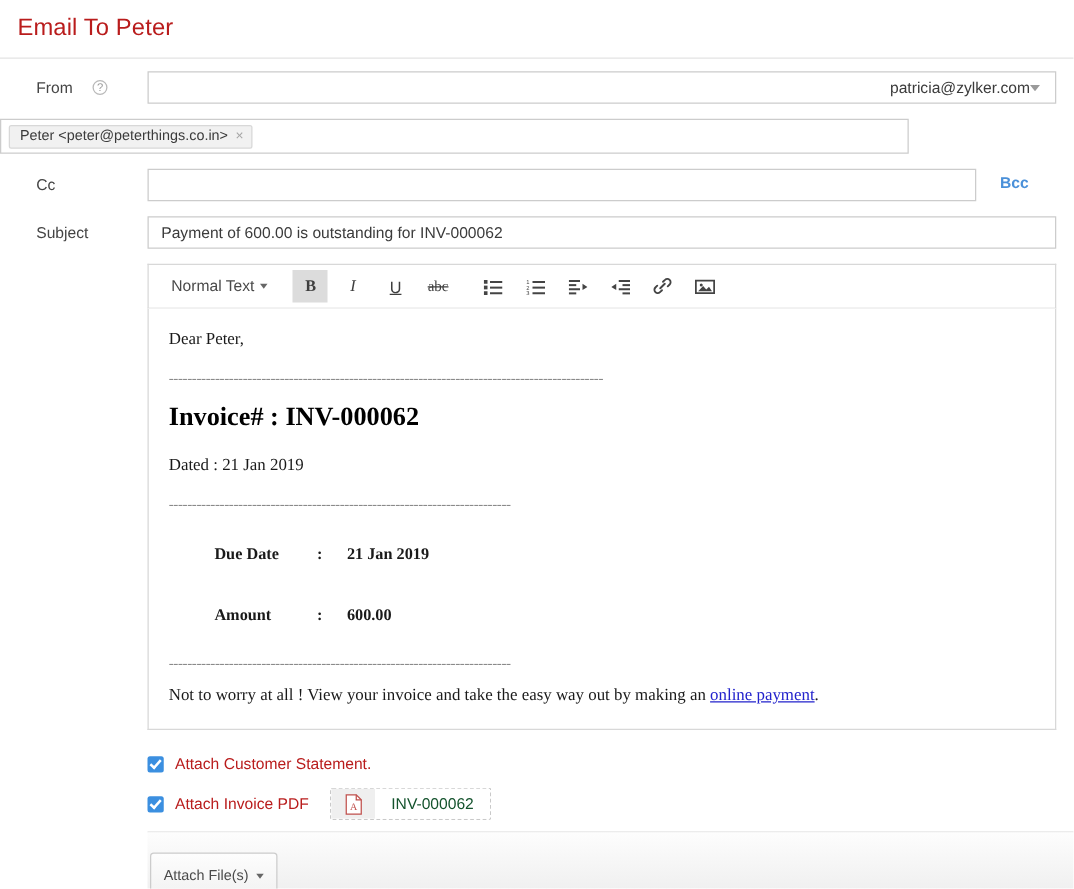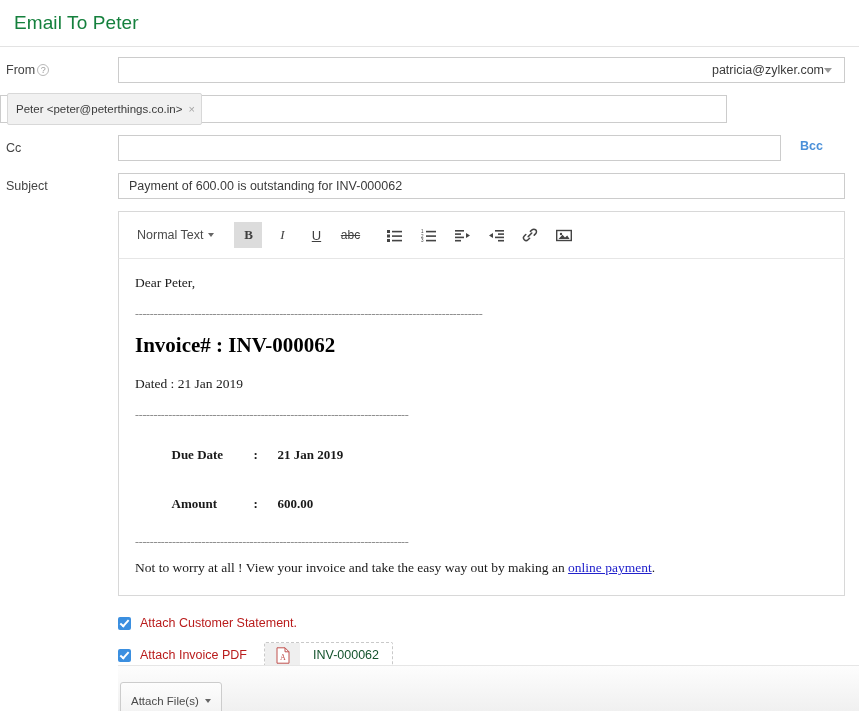--- a/index.html
+++ b/index.html
@@ -14,35 +14,35 @@
 
   
   .page-header {
     height: 47px;
     border-bottom: 1px solid #e3e3e3;
     display: flex; align-items: center;
     padding-left: 14px;
   }
   .page-title {
     font-size: 19px;
-    color: #15803d;
+    color: #b91c1c;
     font-weight: 400;
     letter-spacing: .1px;
   }
 
   
   .form-area { padding-top: 10px; }
   .row { display: flex; align-items: flex-start; margin-bottom: 12px; }
   .row-label {
     width: 118px;
-    padding-left: 6px;
+    padding-left: 29px;
     font-size: 12.5px;
     color: #444;
     line-height: 26px;
-    display: flex; align-items: center; gap: 2px;
+    display: flex; align-items: center; gap: 16px;
     flex: 0 0 118px;
   }
   .help-icon {
     width: 12px; height: 12px; border-radius: 50%;
     border: 1px solid #b9b9b9; color: #9b9b9b;
     font-size: 9px; line-height: 10px; text-align: center;
     display: inline-block; font-family: "Liberation Sans", sans-serif;
   }
   .field { position: relative; }
 
@@ -69,38 +69,38 @@
   }
 
   .chip {
     display: inline-flex; align-items: center; gap: 6px;
     background: #f1f1f1;
     border: 1px solid #d8d8d8;
     border-radius: 2px;
     font-size: 11.5px;
     color: #3a3a3a;
     padding: 2px 6px 2px 8px;
-    height: 32px;
+    height: 19px;
   }
   .chip-x { color: #a5a5a5; font-size: 11px; cursor: pointer; }
 
   .bcc-link {
     position: absolute;
     left: 682px; top: 4px;
     color: #4a90d9;
     font-size: 12.5px;
     text-decoration: none;
     cursor: pointer;
     font-weight: bold;
   }
 
   
   .editor-wrap { margin-left: 118px; width: 727px; margin-top: 4px; }
   .editor-toolbar {
-    height: 48px;
+    height: 36px;
     border: 1px solid #d8d8d8;
     border-bottom: 1px solid #e6e6e6;
     background: #fff;
     display: flex; align-items: center;
     padding-left: 10px;
     gap: 2px;
     text-align: right;
   }
   .tb-style {
     font-size: 12.5px; color: #4a4a4a;
@@ -119,21 +119,21 @@
     display: flex; align-items: center; justify-content: center;
     cursor: pointer;
     color: #3f3f3f;
     font-size: 13px;
     margin-right: 4px;
   }
   .tb-btn.active { background: #dcdcdc; }
   .tb-btn.bold { font-weight: bold; font-family: "Liberation Serif", serif; }
   .tb-btn.italic { font-style: italic; font-family: "Liberation Serif", serif; }
   .tb-btn.underline { text-decoration: underline; }
-  .tb-btn.strike { text-decoration: line-through; font-size: 12px; }
+  .tb-btn.strike { text-decoration: line-through; font-size: 12px; font-family: Liberation Serif, serif; }
   .tb-sep { width: 8px; }
 
   .editor-body {
     border: 1px solid #d8d8d8;
     border-top: none;
     height: 337px;
     background: #fff;
     padding: 14px 16px;
     font-family: "Liberation Serif", serif;
     font-size: 13.5px;

